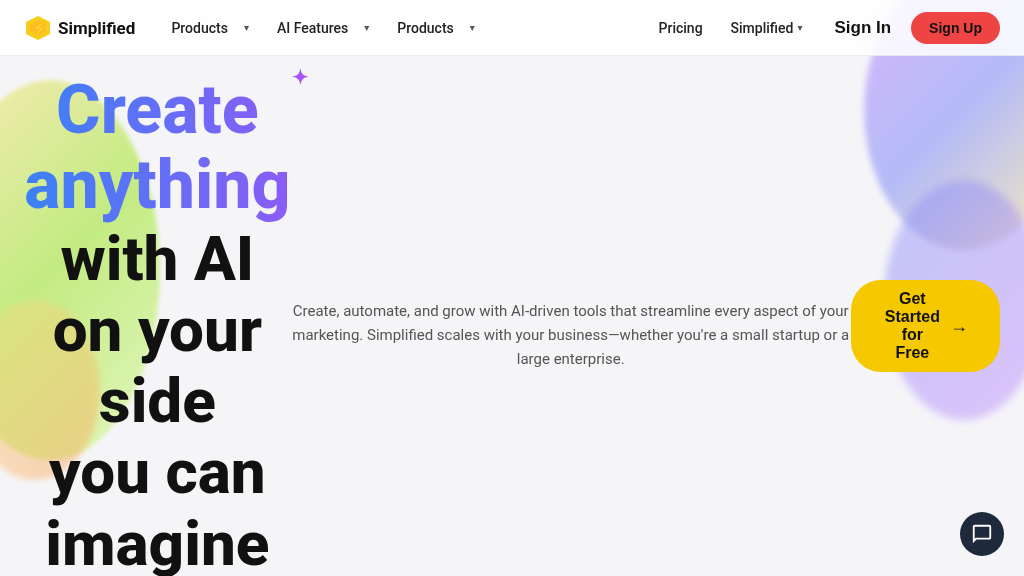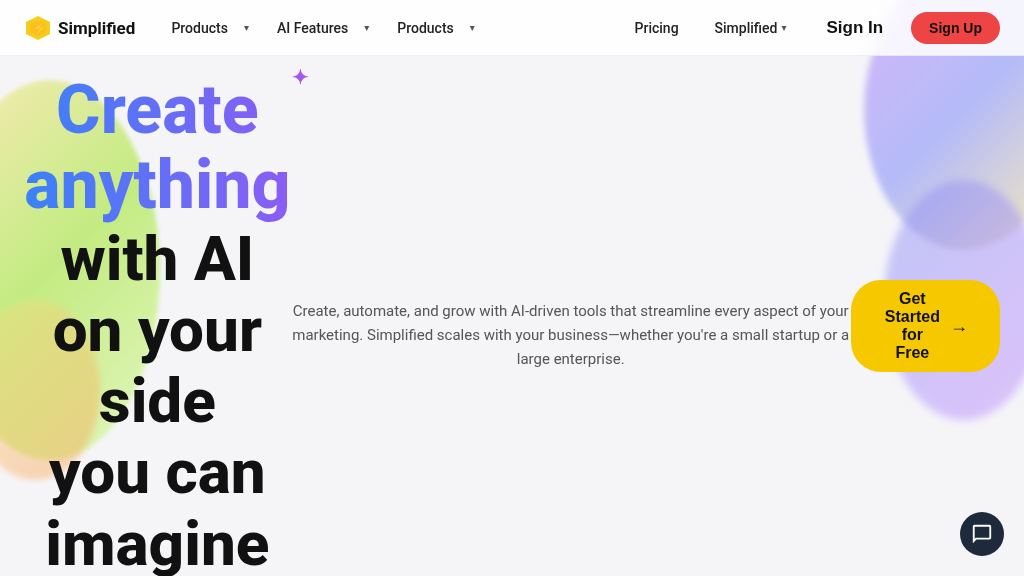--- a/index.html
+++ b/index.html
@@ -111,21 +111,21 @@
       border-radius: 6px;
       font-weight: 500;
     }
     .chevron {
       font-size: 10px;
       color: #555;
     }
     .nav-right {
       display: flex;
       align-items: center;
-      gap: 12px;
+      gap: 4px;
     }
     .nav-right-item {
       padding: 6px 12px;
       font-size: 14px;
       color: #222;
       cursor: pointer;
       border-radius: 6px;
       font-weight: 500;
       display: flex;
       align-items: center;

